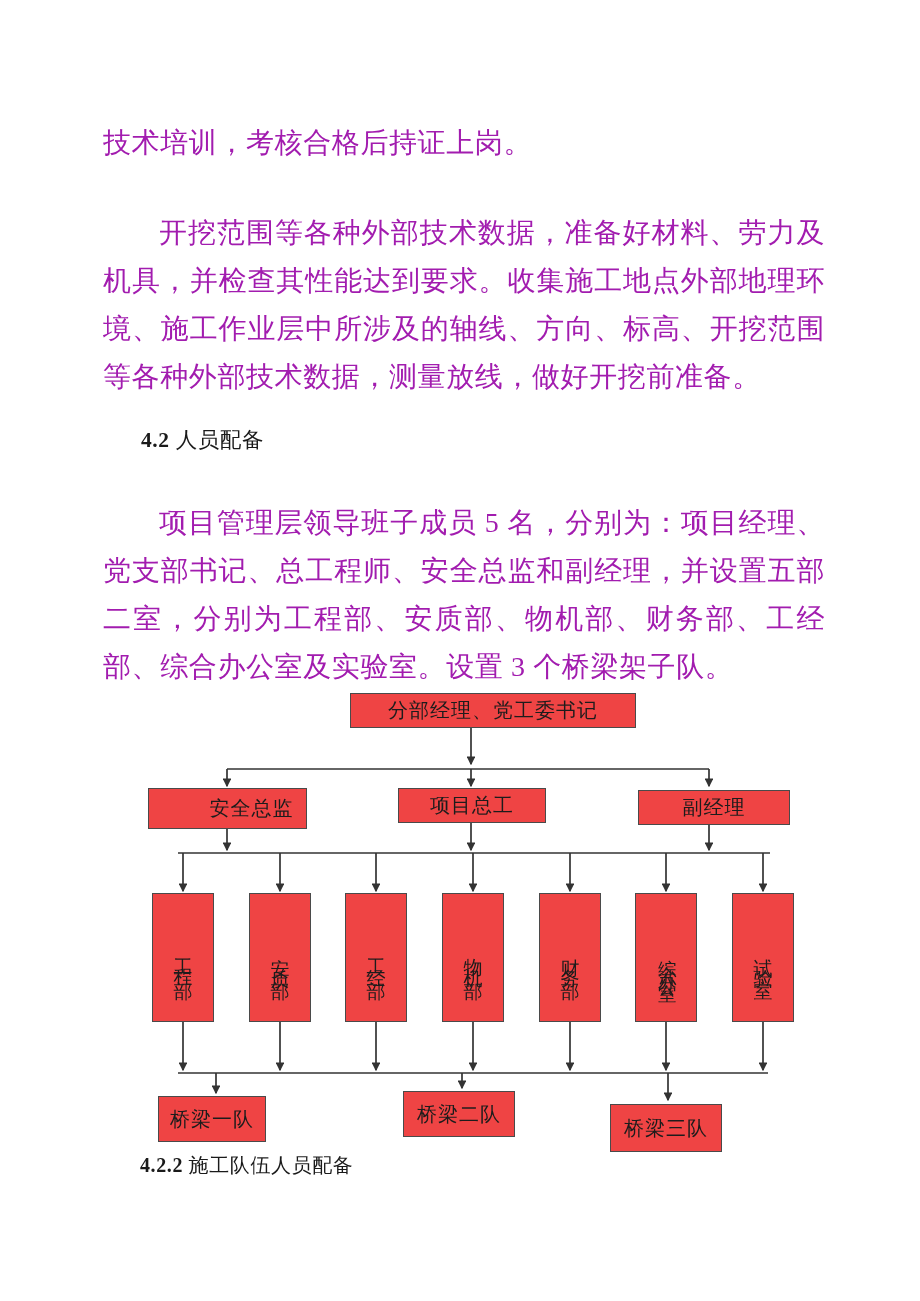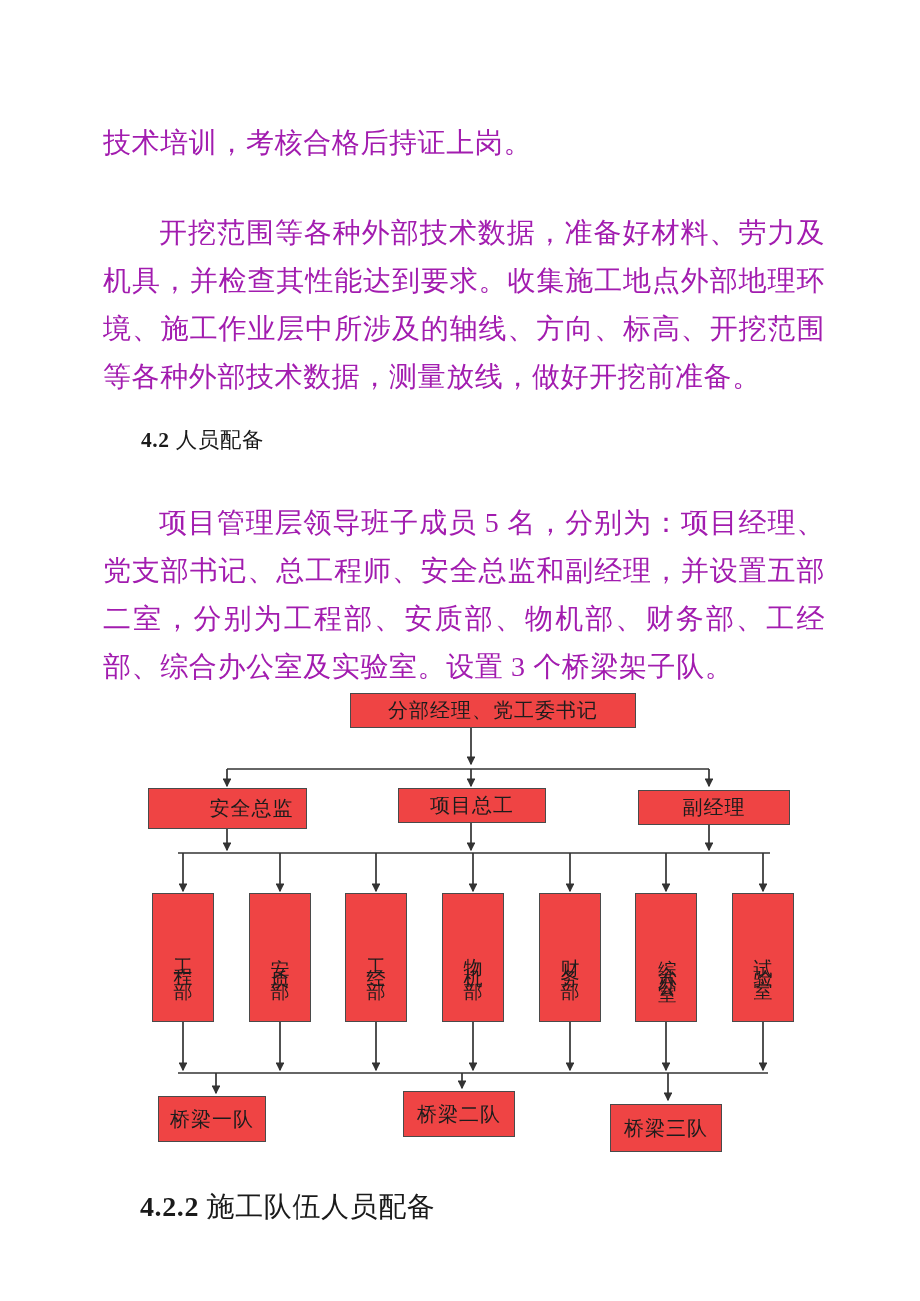--- a/index.html
+++ b/index.html
@@ -85,22 +85,22 @@
     padding-top: 4px;
   }
   .node.vert4 {
     letter-spacing: 6px;
     font-size: 18.5px;
   }
 
   .heading-222 {
     position: absolute;
     left: 140px;
-    top: 1188px;
-    font-size: 28px;
+    top: 1152px;
+    font-size: 20px;
     letter-spacing: 0.6px;
   }
   .heading-222 .num { font-weight: bold; }
 </style>
 </head>
 <body>
 
 <div class="page">
 
   <div class="text-body">

